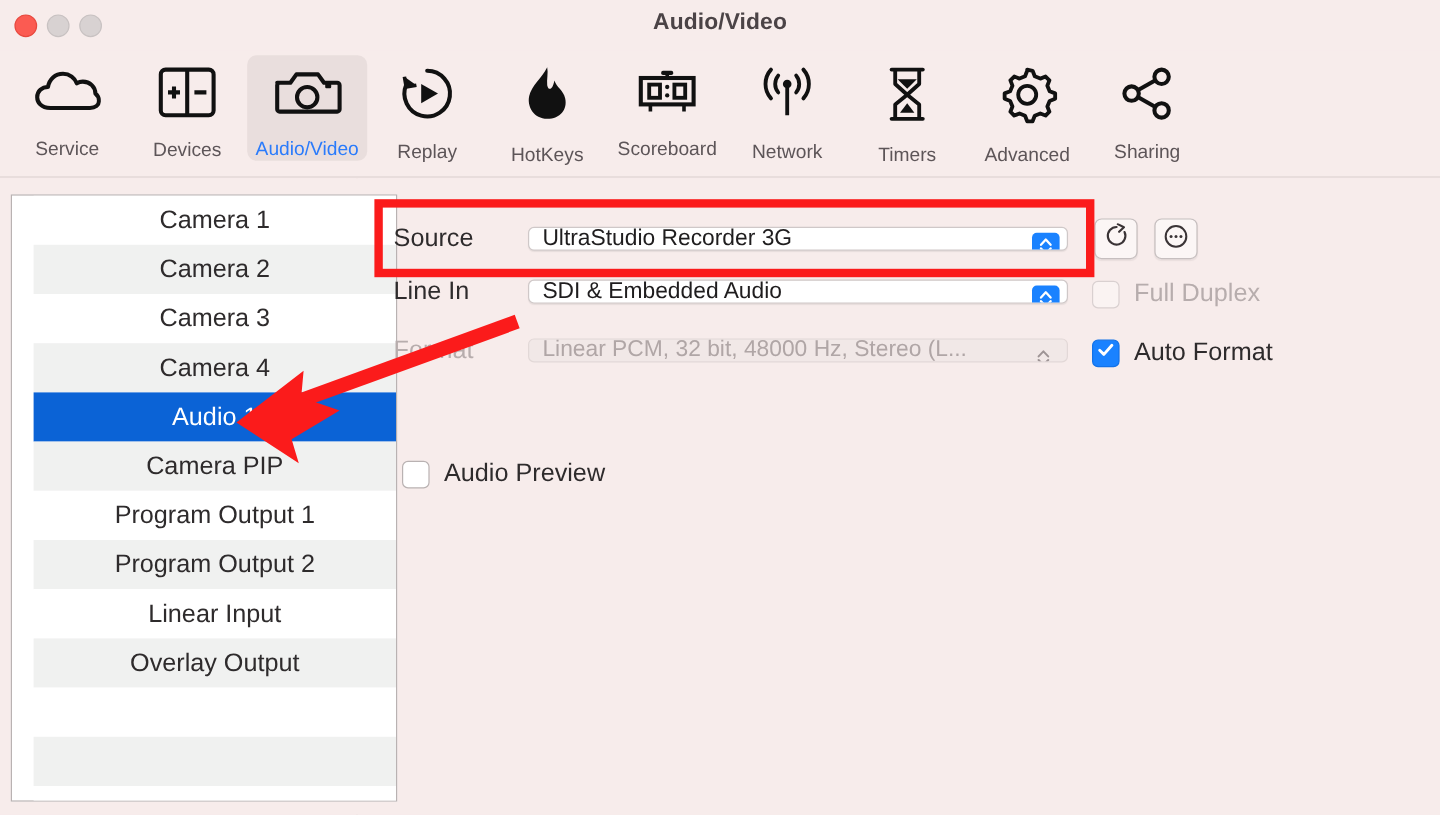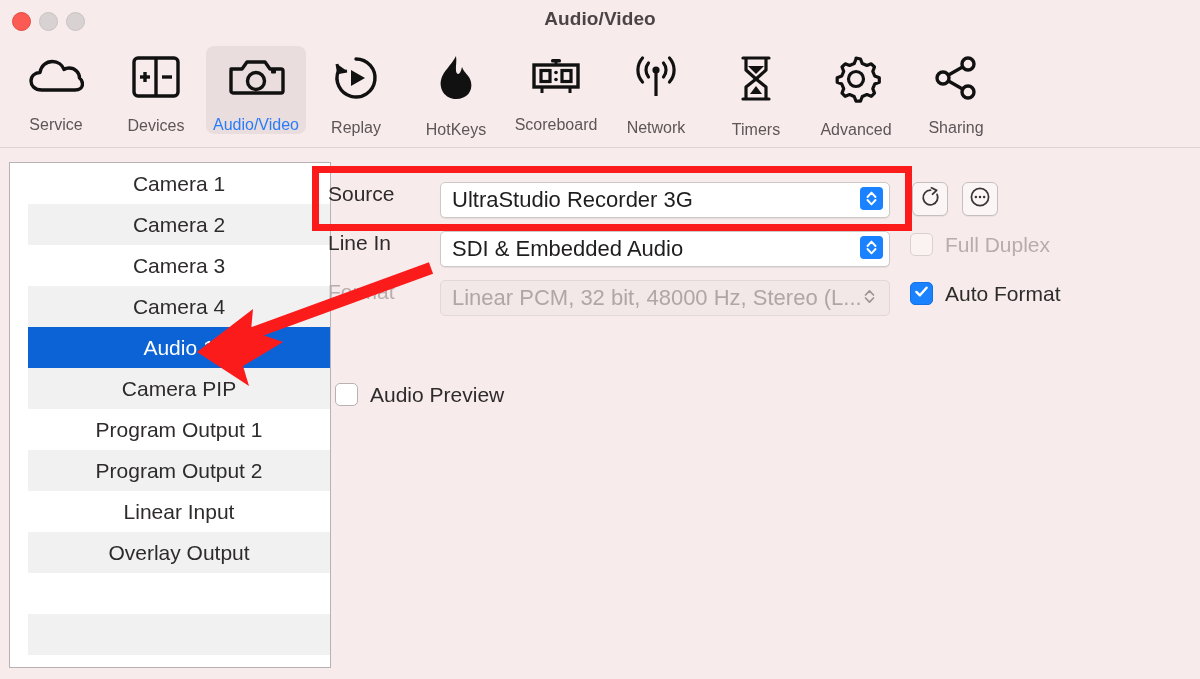--- a/index.html
+++ b/index.html
@@ -142,42 +142,43 @@
   
   #form {
     position: absolute;
     left: 310px; top: 0;
     width: 880px;
     height: 530px;
   }
   .form-row {
     position: absolute;
     display: flex;
+    align-items: center;
   }
   .form-label {
     width: 112px;
     font-size: 21px;
     color: #2e2b2c;
     white-space: nowrap;
   }
   .form-label.disabled { color: #b7adad; }
 
   .popup {
     position: relative;
     width: 450px;
-    height: 36px;
+    height: 20px;
     background: #ffffff;
     border: 1px solid #cfc8c8;
     border-radius: 5px;
     box-shadow: 0 1px 1px rgba(0,0,0,0.07);
     display: flex;
     align-items: center;
     padding-left: 11px;
     box-sizing: border-box;
-    font-size: 22px;
+    font-size: 19px;
     color: #1f1d1e;
     white-space: nowrap;
     overflow: hidden;
   }
   .popup.disabled {
     background: #f1e8e7;
     border-color: #e2d8d7;
     box-shadow: none;
     color: #b0a6a6;
   }

